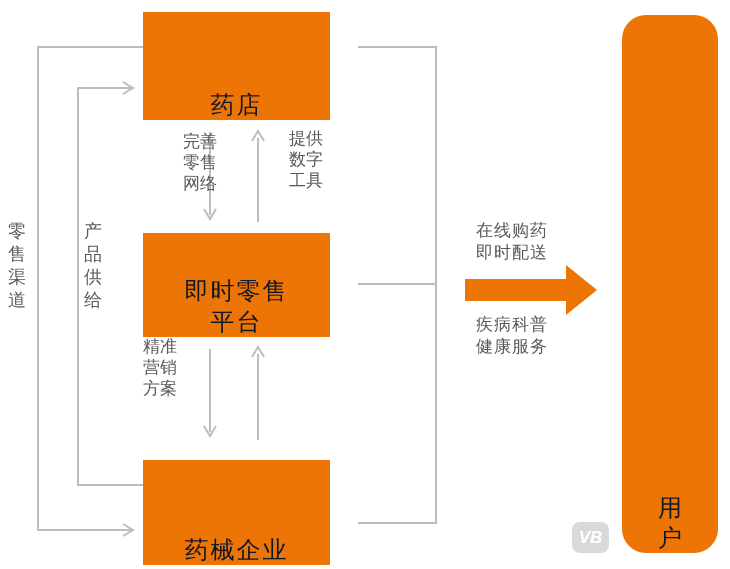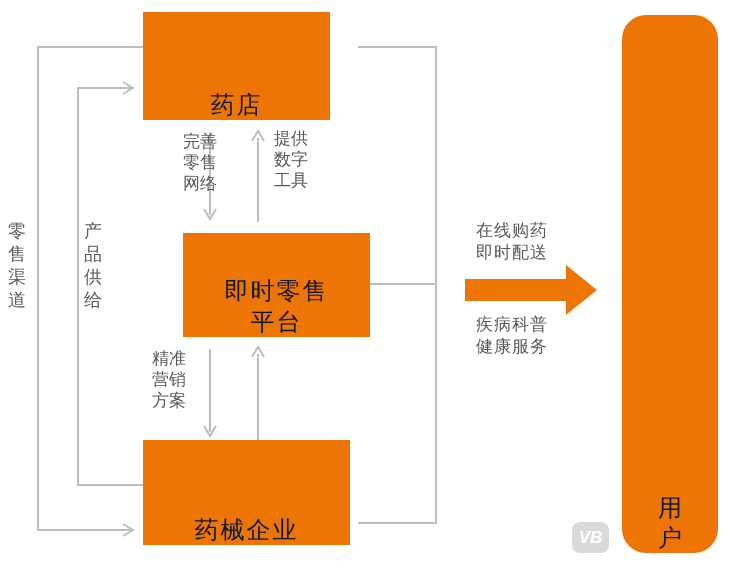--- a/index.html
+++ b/index.html
@@ -76,41 +76,41 @@
       <path d="M358 284 H436"></path>
     </g>
 
     <polygon class="accent" points="465,279 566,279 566,265 597,290 566,315 566,301 465,301"></polygon>
   </svg>
 
   <div class="node" style="left:143px;top:12px;width:187px;height:108px;">
     <span class="node-label">药店</span>
   </div>
 
-  <div class="node" style="left:143px;top:233px;width:187px;height:104px;margin-left:40px;">
+  <div class="node" style="left:143px;top:233px;width:187px;height:104px;">
     <span class="node-label">即时零售
 平台</span>
   </div>
 
-  <div class="node" style="left:143px;top:440px;width:207px;height:105px;">
+  <div class="node" style="left:143px;top:460px;width:187px;height:105px;">
     <span class="node-label">药械企业</span>
   </div>
 
   <div class="node user" style="left:622px;top:15px;width:96px;height:538px;">
     <span class="node-label">用
 户</span>
   </div>
 
   <div class="lbl three" style="left:143px;top:131px;margin-left:40px;">完善
 零售
 网络</div>
-  <div class="lbl three" style="left:274px;top:128px;">提供
+  <div class="lbl three" style="left:289px;top:128px;">提供
 数字
 工具</div>
-  <div class="lbl three" style="left:143px;top:348px;margin-left:9px;">精准
+  <div class="lbl three" style="left:143px;top:336px;">精准
 营销
 方案</div>
   <div class="lbl vert" style="left:8px;top:220px;">零
 售
 渠
 道</div>
   <div class="lbl vert" style="left:84px;top:220px;">产
 品
 供
 给</div>

